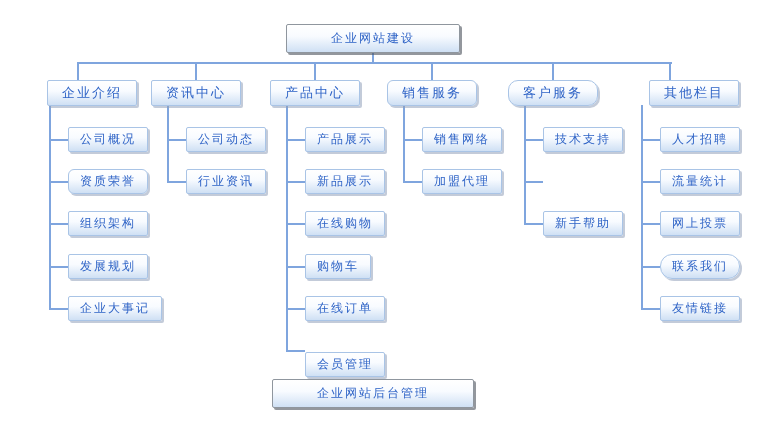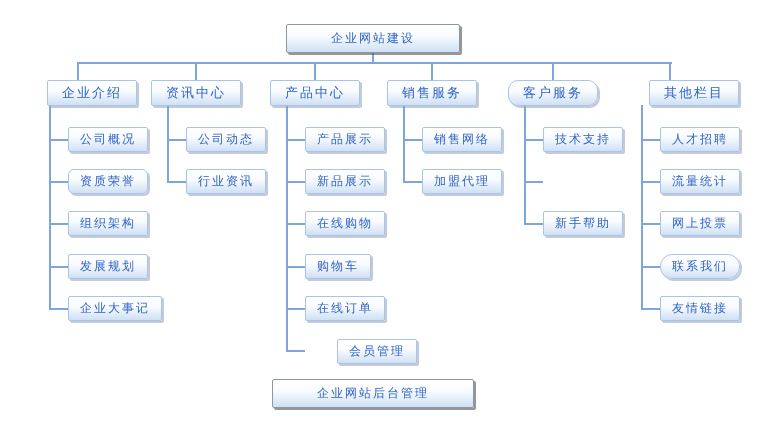--- a/index.html
+++ b/index.html
@@ -72,39 +72,39 @@
   <div class="line" style="left:642px; top:181px; width:18px; height:2px;"></div>
   <div class="line" style="left:642px; top:223px; width:18px; height:2px;"></div>
   <div class="line" style="left:642px; top:266px; width:18px; height:2px;"></div>
   <div class="line" style="left:642px; top:308px; width:18px; height:2px;"></div>
 
   <div class="node big" style="left:373px; top:24px;">企业网站建设</div>
 
   <div class="node cat" style="left:92px;  top:80px;">企业介绍</div>
   <div class="node cat" style="left:196px; top:80px;">资讯中心</div>
   <div class="node cat" style="left:315px; top:80px;">产品中心</div>
-  <div class="node cat" style="left:432px; top:80px;">销售服务</div>
+  <div class="node cat" style="left:432px; top:80px;border-radius:6px;">销售服务</div>
   <div class="node cat" style="left:553px; top:80px;border-radius:10px;">客户服务</div>
   <div class="node cat" style="left:670px; top:80px;margin-left:24px;">其他栏目</div>
 
   <div class="node leaf" style="left:68px; top:127px;">公司概况</div>
   <div class="node leaf" style="left:68px; top:169px;border-radius:6px;">资质荣誉</div>
   <div class="node leaf" style="left:68px; top:211px;">组织架构</div>
   <div class="node leaf" style="left:68px; top:254px;">发展规划</div>
   <div class="node leaf" style="left:68px; top:296px;">企业大事记</div>
 
   <div class="node leaf" style="left:186px; top:127px;">公司动态</div>
   <div class="node leaf" style="left:186px; top:169px;">行业资讯</div>
 
   <div class="node leaf" style="left:305px; top:127px;">产品展示</div>
   <div class="node leaf" style="left:305px; top:169px;">新品展示</div>
   <div class="node leaf" style="left:305px; top:211px;">在线购物</div>
   <div class="node leaf" style="left:305px; top:254px;">购物车</div>
   <div class="node leaf" style="left:305px; top:296px;">在线订单</div>
-  <div class="node leaf" style="left:305px; top:339px;margin-left:32px;">会员管理</div>
+  <div class="node leaf" style="left:305px; top:352px;">会员管理</div>
 
   <div class="node leaf" style="left:422px; top:127px;">销售网络</div>
   <div class="node leaf" style="left:422px; top:169px;">加盟代理</div>
 
   <div class="node leaf" style="left:543px; top:127px;">技术支持</div>
   <div class="node leaf" style="left:543px; top:211px;">新手帮助</div>
 
   <div class="node leaf" style="left:660px; top:127px;">人才招聘</div>
   <div class="node leaf" style="left:660px; top:169px;">流量统计</div>
   <div class="node leaf" style="left:660px; top:211px;">网上投票</div>

